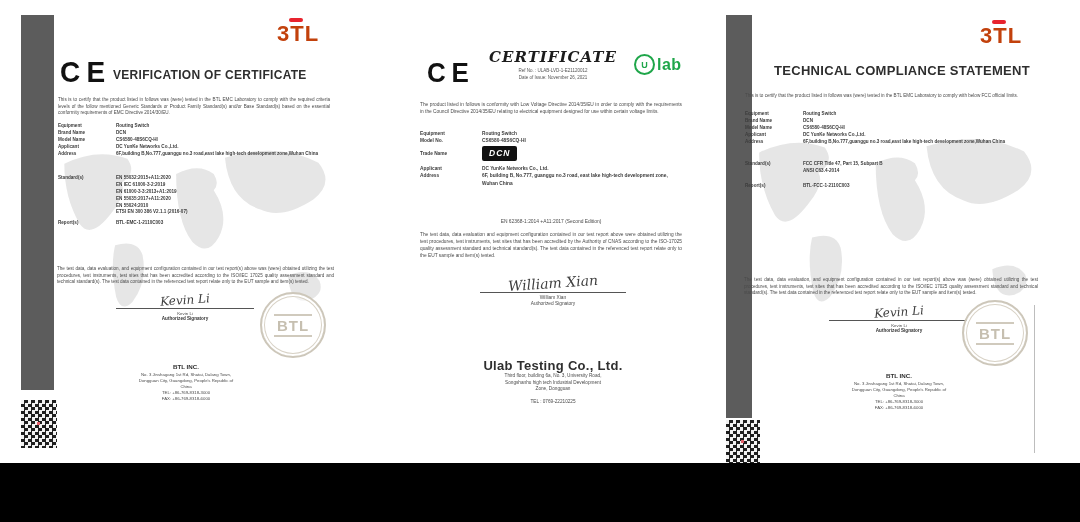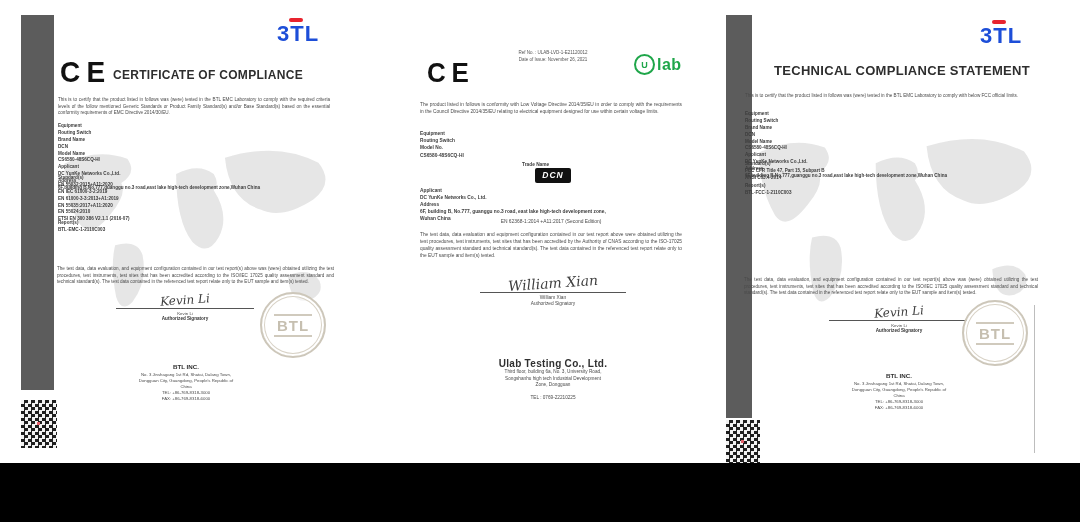--- a/index.html
+++ b/index.html
@@ -15,35 +15,35 @@
   .spine-left{left:0;top:0;width:33px;height:375px;}
   .spine-right{left:0;top:0;width:26px;height:403px;}
 
   .qr{position:absolute;background:repeating-conic-gradient(#1f1f1f 0% 25%,#f2f2f2 0% 50%);
       background-size:7px 7px;image-rendering:pixelated;}
   .qr::after{content:"";position:absolute;left:45%;top:45%;width:3px;height:3px;background:#e2606a;}
   .qr-left{left:0;top:385px;width:36px;height:48px;}
   .qr-right{left:0;top:405px;width:34px;height:45px;}
 
   
-  .btl-logo{position:absolute;font-weight:700;color:#1d4ed8;letter-spacing:1px;line-height:1;}
+  .btl-logo{position:absolute;font-weight:700;color:#c2410c;letter-spacing:1px;line-height:1;}
   .btl-logo .tt{position:relative;display:inline-block;}
   .btl-logo .tbar{position:absolute;left:-1px;top:-5px;width:0.62em;height:0.16em;background:#e8232e;border-radius:2px;}
 
   
   .ce{font-weight:600;letter-spacing:0.22em;color:#111;transform:scaleY(1.05);display:inline-block;}
 
   
   .map{position:absolute;z-index:0;opacity:.85;}
   .content{position:relative;z-index:1;}
 
   .h-title{font-weight:700;color:#2e2e2e;}
   .tiny{font-size:4.6px;line-height:1.45;color:#4a4a4a;}
   .tinyj{text-align:justify;}
-  .frow{display:flex;font-size:4.6px;line-height:1.5;flex-direction:column;}
+  .frow{display:flex;font-size:4.6px;line-height:1.5;}
   .flabel{width:58px;font-weight:700;color:#3c3c3c;flex:none;}
   .fval{color:#3c3c3c;font-weight:700;}
 
   .sig-script{font-family:"DejaVu Serif",serif;font-style:italic;color:#3f3f3f;transform:rotate(-4deg);}
   .sig-line{border-top:1px solid #555;margin-top:1px;}
   .sig-name{font-size:4.4px;color:#4a4a4a;margin-top:1.5px;}
   .sig-title{font-size:4.6px;font-weight:700;color:#333;}
 
   .seal{position:absolute;width:62px;height:62px;border-radius:50%;
         border:2px solid #cdc7ba;box-shadow:inset 0 0 0 2px #fff,inset 0 0 0 3px #d8d2c6;
@@ -88,21 +88,21 @@
     </svg>
 
     <div class="content">
       <div class="btl-logo" style="left:256px;top:8px;font-size:22px;">
         <span>3</span><span class="tt"><i class="tbar"></i><span>T</span></span><span>L</span>
       </div>
 
       <div style="position:absolute;left:39px;top:42px;">
         <span class="ce" style="font-size:28px;">CE</span>
       </div>
-      <div class="h-title" style="position:absolute;left:92px;top:53px;font-size:12px;letter-spacing:.3px;">CERTIFICATE OF COMPLIANCE</div>
+      <div class="h-title" style="position:absolute;left:92px;top:53px;font-size:12px;letter-spacing:.3px;">VERIFICATION OF CERTIFICATE</div>
 
       <div class="tiny tinyj" style="position:absolute;left:37px;top:82px;width:272px;">This is to certify that the product listed in follows was (were) tested in the BTL EMC Laboratory to comply with the required criteria levels of the follow mentioned Generic Standards or Product Family Standard(s) and/or Base Standard(s) based on the essential conformity requirements of EMC Directive 2014/30/EU.</div>
 
       <div style="position:absolute;left:37px;top:108px;width:280px;">
         <div class="frow">
             <span class="flabel">Equipment</span>
             <span class="fval">Routing Switch</span>
           </div>
         <div class="frow">
             <span class="flabel">Brand Name</span>
@@ -167,20 +167,21 @@
     </div>
   </div>
 
   <div class="cert cert-mid">
     <div class="content">
       <div style="position:absolute;left:25px;top:16px;">
         <span class="ce" style="font-size:26px;">CE</span>
       </div>
 
       <div style="position:absolute;left:78px;top:6px;width:146px;text-align:center;">
+        <div class="cert-title">CERTIFICATE</div>
         <div class="refline">Ref No. : ULAB-LVD-1-E21120012</div>
         <div class="refline">Date of Issue: November 26, 2021</div>
       </div>
 
       <div class="ulab" style="position:absolute;left:232px;top:12px;">
         <span class="ring">U</span>
         <span class="rest">lab</span>
       </div>
 
       <div class="tiny tinyj" style="position:absolute;left:18px;top:60px;width:262px;font-size:4.8px;">The product listed in follows is conformity with Low Voltage Directive 2014/35/EU in order to comply with the requirements in the Council Directive 2014/35/EU relating to electrical equipment designed for use within certain voltage limits.</div>
@@ -213,21 +214,21 @@
       <div class="tiny tinyj" style="position:absolute;left:18px;top:190px;width:262px;font-size:4.8px;">The test data, data evaluation and equipment configuration contained in our test report above were obtained utilizing the test procedures, test instruments, test sites that has been accredited by the Authority of CNAS according to the ISO-17025 quality assessment standard and technical standard(s). The test data contained in the referenced test report relate only to the EUT sample and item(s) tested.</div>
 
       <div style="position:absolute;left:78px;top:233px;width:146px;text-align:center;">
         <div class="sig-script" style="font-size:14px;">William Xian</div>
         <div class="sig-line"></div>
         <div class="sig-name" style="font-size:4.8px;">William Xian</div>
         <div class="sig-name" style="font-size:4.8px;">Authorized Signatory</div>
       </div>
 
       <div class="company" style="left:58px;top:316px;width:186px;">
-        <div class="cname" style="font-size:10px;letter-spacing:.3px;margin-bottom:0;">Ulab Testing Co., Ltd.</div>
+        <div class="cname" style="font-size:13px;letter-spacing:.3px;margin-bottom:0;">Ulab Testing Co., Ltd.</div>
         <div class="cline" style="font-size:4.7px;">Third floor, building 6a, No. 3, University Road,</div>
         <div class="cline" style="font-size:4.7px;">Songshanhu high tech Industrial Development</div>
         <div class="cline" style="font-size:4.7px;">Zone, Dongguan</div>
         <div class="cline" style="font-size:4.7px;margin-top:6px;">TEL : 0769-22210225</div>
       </div>
     </div>
   </div>
 
   <div class="cert cert-right">
     <div class="spine spine-right"></div>

